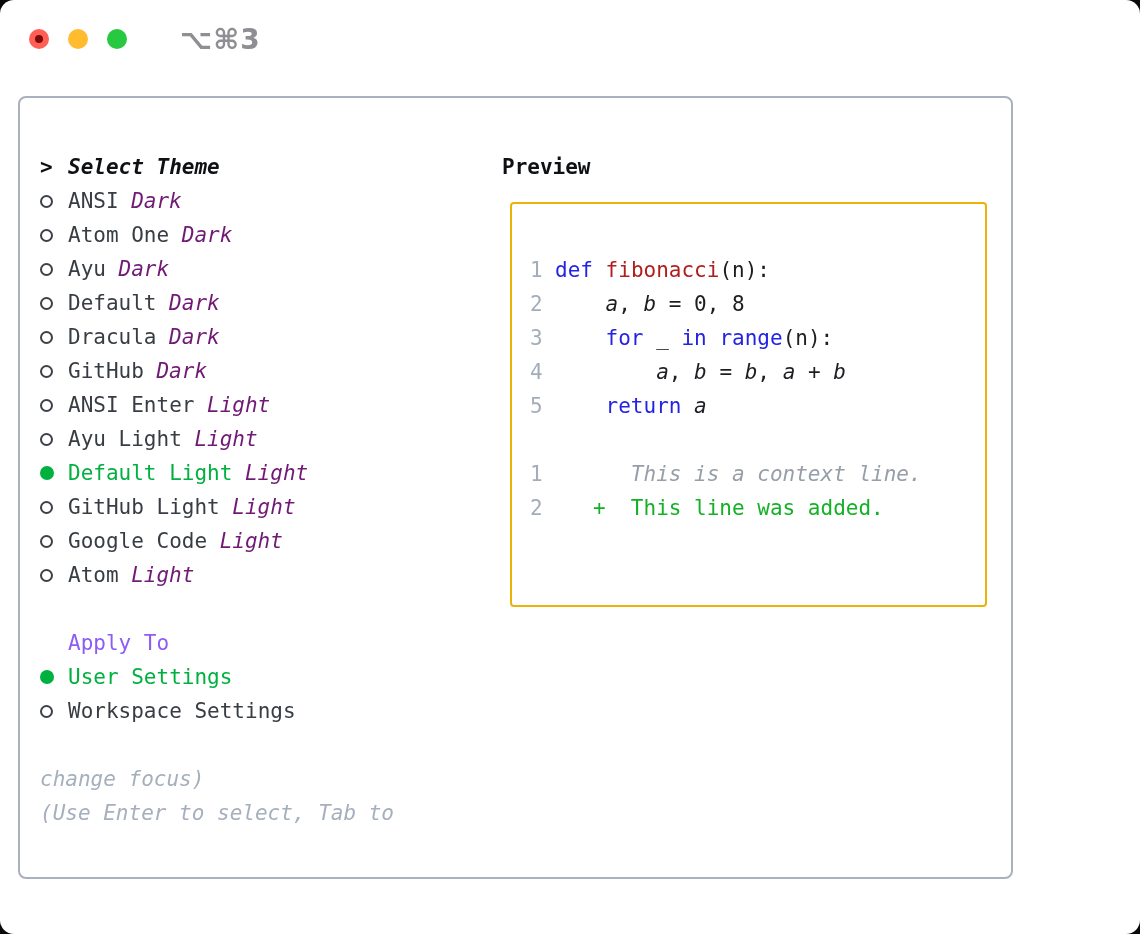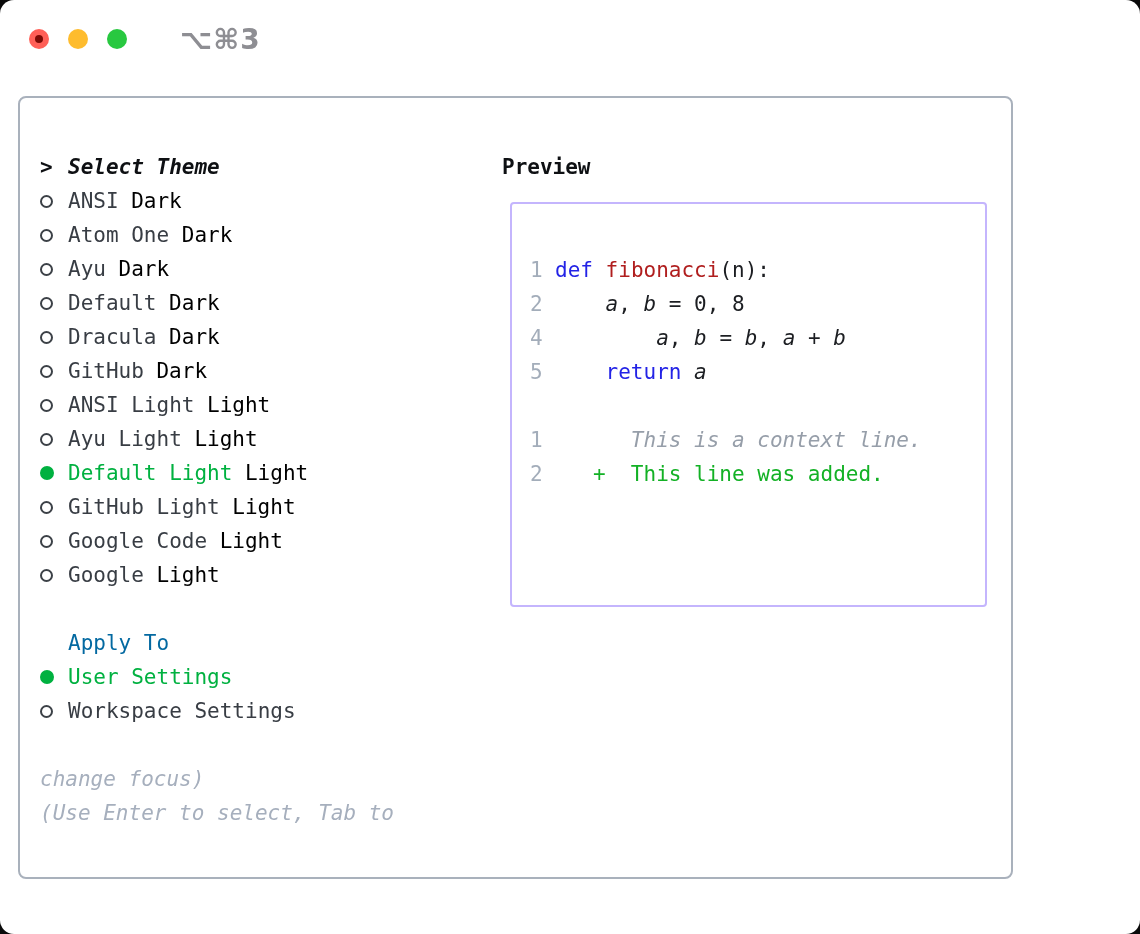--- a/index.html
+++ b/index.html
@@ -23,30 +23,30 @@
   }
   .row{height:34px;display:flex;align-items:center;white-space:pre;font-size:21px;color:#383d44;}
   .left-col{position:absolute;left:20px;top:52px;}
   .marker{width:28px;flex:0 0 28px;display:flex;align-items:center;}
   .prompt{font-weight:bold;color:#0e1013;}
   .circle{width:13px;height:13px;border:2px solid #3c4147;border-radius:50%;box-sizing:border-box;}
   .circle.sel{background:#00b140;border-color:#00b140;width:14px;height:14px;}
   .hdr{font-weight:bold;color:#0e1013;font-style:italic;}
   .theme-name{color:#383d44;}
   .theme-name.sel{color:#00b140;}
-  .variant{color:#000000;}
-  .apply-hdr{color:#0369a1;margin-top:34px;}
+  .variant{color:#701a75;font-style:italic;}
+  .apply-hdr{color:#8b5cf6;margin-top:34px;}
   .apply-label{color:#383d44;}
   .apply-label.sel{color:#00b140;}
   .hint{margin-top:34px;color:#a6afbd;font-style:italic;}
   
   .preview-title{position:absolute;left:482px;top:52px;height:34px;display:flex;align-items:center;font-size:21px;font-weight:bold;color:#0e1013;}
   .preview-box{
     position:absolute;left:490px;top:104px;width:477px;height:405px;box-sizing:border-box;
-    border:2px solid #c4b5fd;border-radius:4px;padding:49px 0 0 18px;overflow:hidden;
+    border:2px solid #eab308;border-radius:4px;padding:49px 0 0 18px;overflow:hidden;
   }
   .pline{min-height:34px;line-height:34px;font-size:21px;white-space:pre;color:#1c1e22;}
   .ln{display:inline-block;width:25px;color:#a3adba;}
   .kw{color:#2323e6;}
   .fn{color:#b01e1e;}
   .var{font-style:italic;color:#1c1e22;}
   .context{color:#969ea9;font-style:italic;}
   .del{color:#cf2e1c;}
   .add{color:#13b125;}
 </style>
@@ -70,26 +70,26 @@
         <span class="hdr">Select Theme</span>
       </div>
 
       <div id="theme-list">
           <div class="row"><span class="marker"><span class="circle"></span></span><span class="theme-name">ANSI</span><span class="variant" style="margin-left: 12.6px;">Dark</span></div>
           <div class="row"><span class="marker"><span class="circle"></span></span><span class="theme-name">Atom One</span><span class="variant" style="margin-left: 12.6px;">Dark</span></div>
           <div class="row"><span class="marker"><span class="circle"></span></span><span class="theme-name">Ayu</span><span class="variant" style="margin-left: 12.6px;">Dark</span></div>
           <div class="row"><span class="marker"><span class="circle"></span></span><span class="theme-name">Default</span><span class="variant" style="margin-left: 12.6px;">Dark</span></div>
           <div class="row"><span class="marker"><span class="circle"></span></span><span class="theme-name">Dracula</span><span class="variant" style="margin-left: 12.6px;">Dark</span></div>
           <div class="row"><span class="marker"><span class="circle"></span></span><span class="theme-name">GitHub</span><span class="variant" style="margin-left: 12.6px;">Dark</span></div>
-          <div class="row"><span class="marker"><span class="circle"></span></span><span class="theme-name">ANSI Light</span><span class="variant" style="margin-left: 12.6px;">Light</span></div>
+          <div class="row"><span class="marker"><span class="circle"></span></span><span class="theme-name">ANSI Enter</span><span class="variant" style="margin-left: 12.6px;">Light</span></div>
           <div class="row"><span class="marker"><span class="circle"></span></span><span class="theme-name">Ayu Light</span><span class="variant" style="margin-left: 12.6px;">Light</span></div>
           <div class="row"><span class="marker"><span class="circle sel"></span></span><span class="theme-name sel">Default Light</span><span class="variant" style="margin-left: 12.6px;">Light</span></div>
           <div class="row"><span class="marker"><span class="circle"></span></span><span class="theme-name">GitHub Light</span><span class="variant" style="margin-left: 12.6px;">Light</span></div>
           <div class="row"><span class="marker"><span class="circle"></span></span><span class="theme-name">Google Code</span><span class="variant" style="margin-left: 12.6px;">Light</span></div>
-          <div class="row"><span class="marker"><span class="circle"></span></span><span class="theme-name">Google</span><span class="variant" style="margin-left: 12.6px;">Light</span></div>
+          <div class="row"><span class="marker"><span class="circle"></span></span><span class="theme-name">Atom</span><span class="variant" style="margin-left: 12.6px;">Light</span></div>
         </div>
 
       <div class="row apply-hdr">
         <span class="marker"></span>
         <span>Apply To</span>
       </div>
 
       <div id="apply-list">
           <div class="row"><span class="marker"><span class="circle sel"></span></span><span class="apply-label sel">User Settings</span></div>
           <div class="row"><span class="marker"><span class="circle"></span></span><span class="apply-label">Workspace Settings</span></div>
@@ -99,20 +99,21 @@
         <div class="row" style="color:inherit">change focus)</div>
         <div class="row" style="color:inherit">(Use Enter to select, Tab to</div>
       </div>
     </div>
 
     <div class="preview-title">Preview</div>
 
     <div class="preview-box" id="preview-box">
         <div class="pline"><span class="ln">1</span><span class="kw">def</span><span> </span><span class="fn">fibonacci</span><span>(n):</span></div>
         <div class="pline"><span class="ln">2</span><span>    </span><span class="var">a</span><span>, </span><span class="var">b</span><span> = 0, 8</span></div>
+        <div class="pline"><span class="ln">3</span><span>    </span><span class="kw">for</span><span> _ </span><span class="kw">in</span><span> </span><span class="kw">range</span><span>(n):</span></div>
         <div class="pline"><span class="ln">4</span><span>        </span><span class="var">a</span><span>, </span><span class="var">b</span><span> = </span><span class="var">b</span><span>, </span><span class="var">a</span><span> + </span><span class="var">b</span></div>
         <div class="pline"><span class="ln">5</span><span>    </span><span class="kw">return</span><span> </span><span class="var">a</span></div>
         <div class="pline"><span class="ln"></span></div>
         <div class="pline"><span class="ln">1</span><span class="context">      This is a context line.</span></div>
         <div class="pline"><span class="ln">2</span><span class="add">   +  This line was added.</span></div>
       </div>
 
   </div>
 </div>
 

